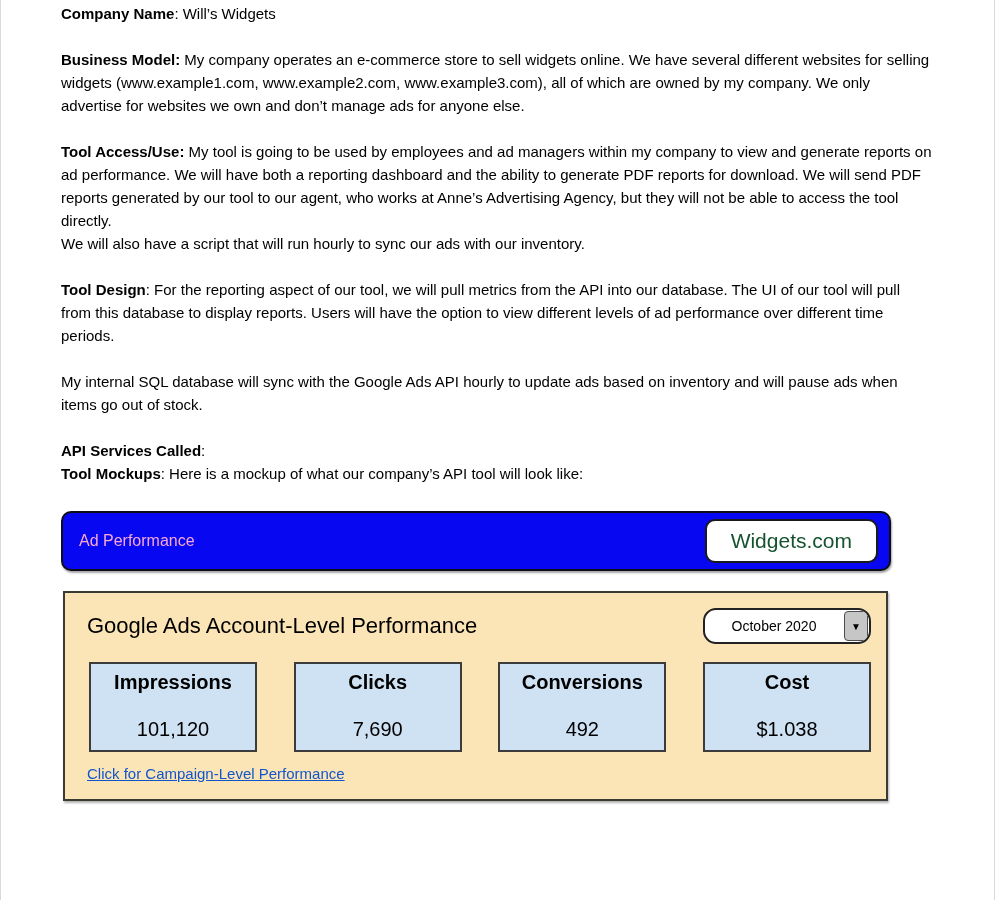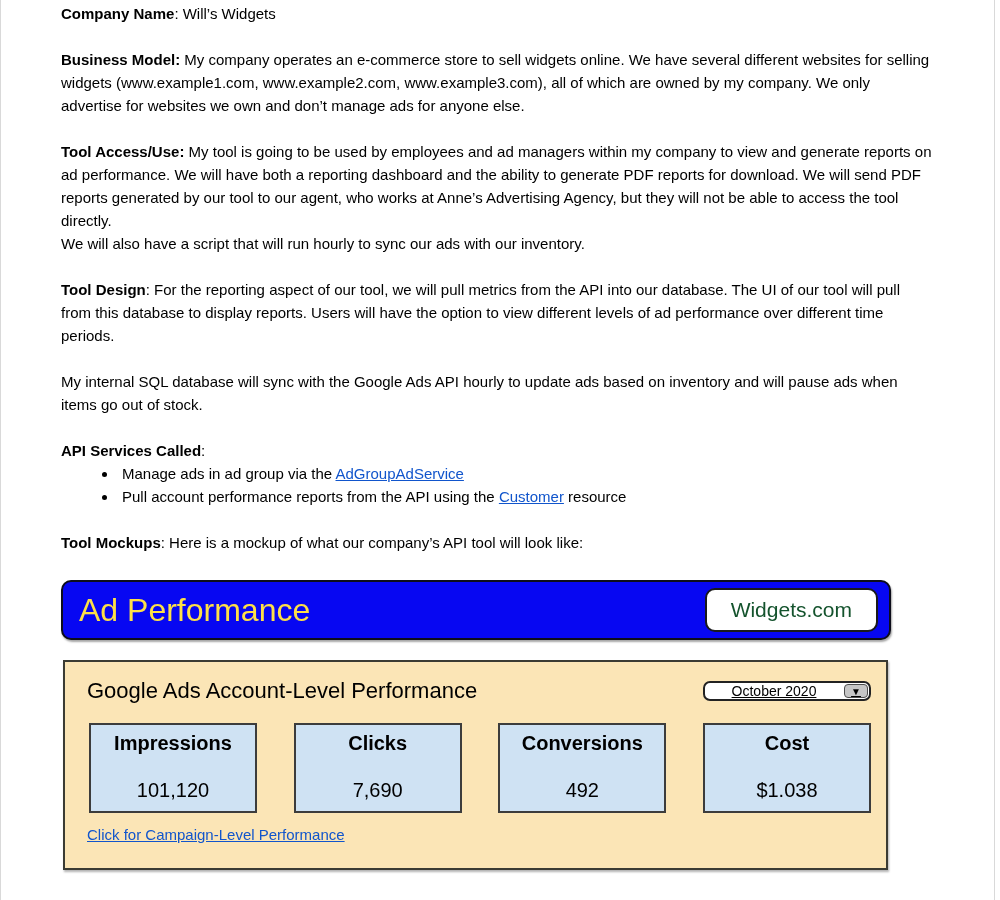--- a/index.html
+++ b/index.html
@@ -51,22 +51,22 @@
     background: #0707f2;
     border: 2px solid #0d0d1a;
     border-radius: 10px;
     box-shadow: 1px 2px 2px rgba(0,0,0,0.35);
     display: flex;
     align-items: center;
     justify-content: space-between;
     padding: 0 11px 0 16px;
   }
   .mock-title {
-    color: #fde047;
-    font-size: 32px;
+    color: #f9a8d4;
+    font-size: 16px;
   }
   .mock-site-btn {
     background: #ffffff;
     color: #14532d;
     border: 2px solid #1a1a1a;
     border-radius: 10px;
     font-family: "Liberation Sans", sans-serif;
     font-size: 21px;
     padding: 8px 24px;
     cursor: pointer;
@@ -89,27 +89,26 @@
   }
   .panel-title {
     font-size: 22px;
     line-height: 28px;
     color: #000000;
   }
   .dropdown {
     display: flex;
     align-items: stretch;
     width: 168px;
-    height: 20px;
+    height: 36px;
     background: #ffffff;
     border: 2px solid #222222;
-    border-radius: 7px;
+    border-radius: 13px;
     cursor: pointer;
     overflow: hidden;
-    text-decoration: underline;
   }
   .dropdown-value {
     flex: 1;
     display: flex;
     align-items: center;
     justify-content: center;
     font-size: 14px;
     color: #000000;
   }
   .dropdown-arrow {
@@ -167,24 +166,20 @@
     <p class="para"><b>Business Model:</b><span> My company operates an e-commerce store to sell widgets online. We have several different websites for selling widgets (www.example1.com, www.example2.com, www.example3.com), all of which are owned by my company. We only advertise for websites we own and don’t manage ads for anyone else.</span></p>
 
     <p class="para"><b>Tool Access/Use:</b><span> My tool is going to be used by employees and ad managers within my company to view and generate reports on ad performance. We will have both a reporting dashboard and the ability to generate PDF reports for download. We will send PDF reports generated by our tool to our agent, who works at Anne’s Advertising Agency, but they will not be able to access the tool directly.</span><br><span>We will also have a script that will run hourly to sync our ads with our inventory.</span></p>
 
     <p class="para"><b>Tool Design</b><span>: For the reporting aspect of our tool, we will pull metrics from the API into our database. The UI of our tool will pull from this database to display reports. Users will have the option to view different levels of ad performance over different time periods.</span></p>
 
     <p class="para"><span>My internal SQL database will sync with the Google Ads API hourly to update ads based on inventory and will pause ads when items go out of stock.</span></p>
 
     <p class="para" style="margin-bottom:0;"><b>API Services Called</b><span>:</span></p>
 
-    <ul class="bullets">
-      <li><span>Manage ads in ad group via the </span><a href="#" class="doclink">AdGroupAdService</a><span></span></li>
-      <li><span>Pull account performance reports from the API using the </span><a href="#" class="doclink">Customer</a><span> resource</span></li>
-    </ul>
 
     <p class="para"><b>Tool Mockups</b><span>: Here is a mockup of what our company’s API tool will look like:</span></p>
 
     <div class="mock-header">
       <span class="mock-title">Ad Performance</span>
       <button class="mock-site-btn">Widgets.com</button>
     </div>
 
     <div class="mock-panel">
       <div class="panel-top">

